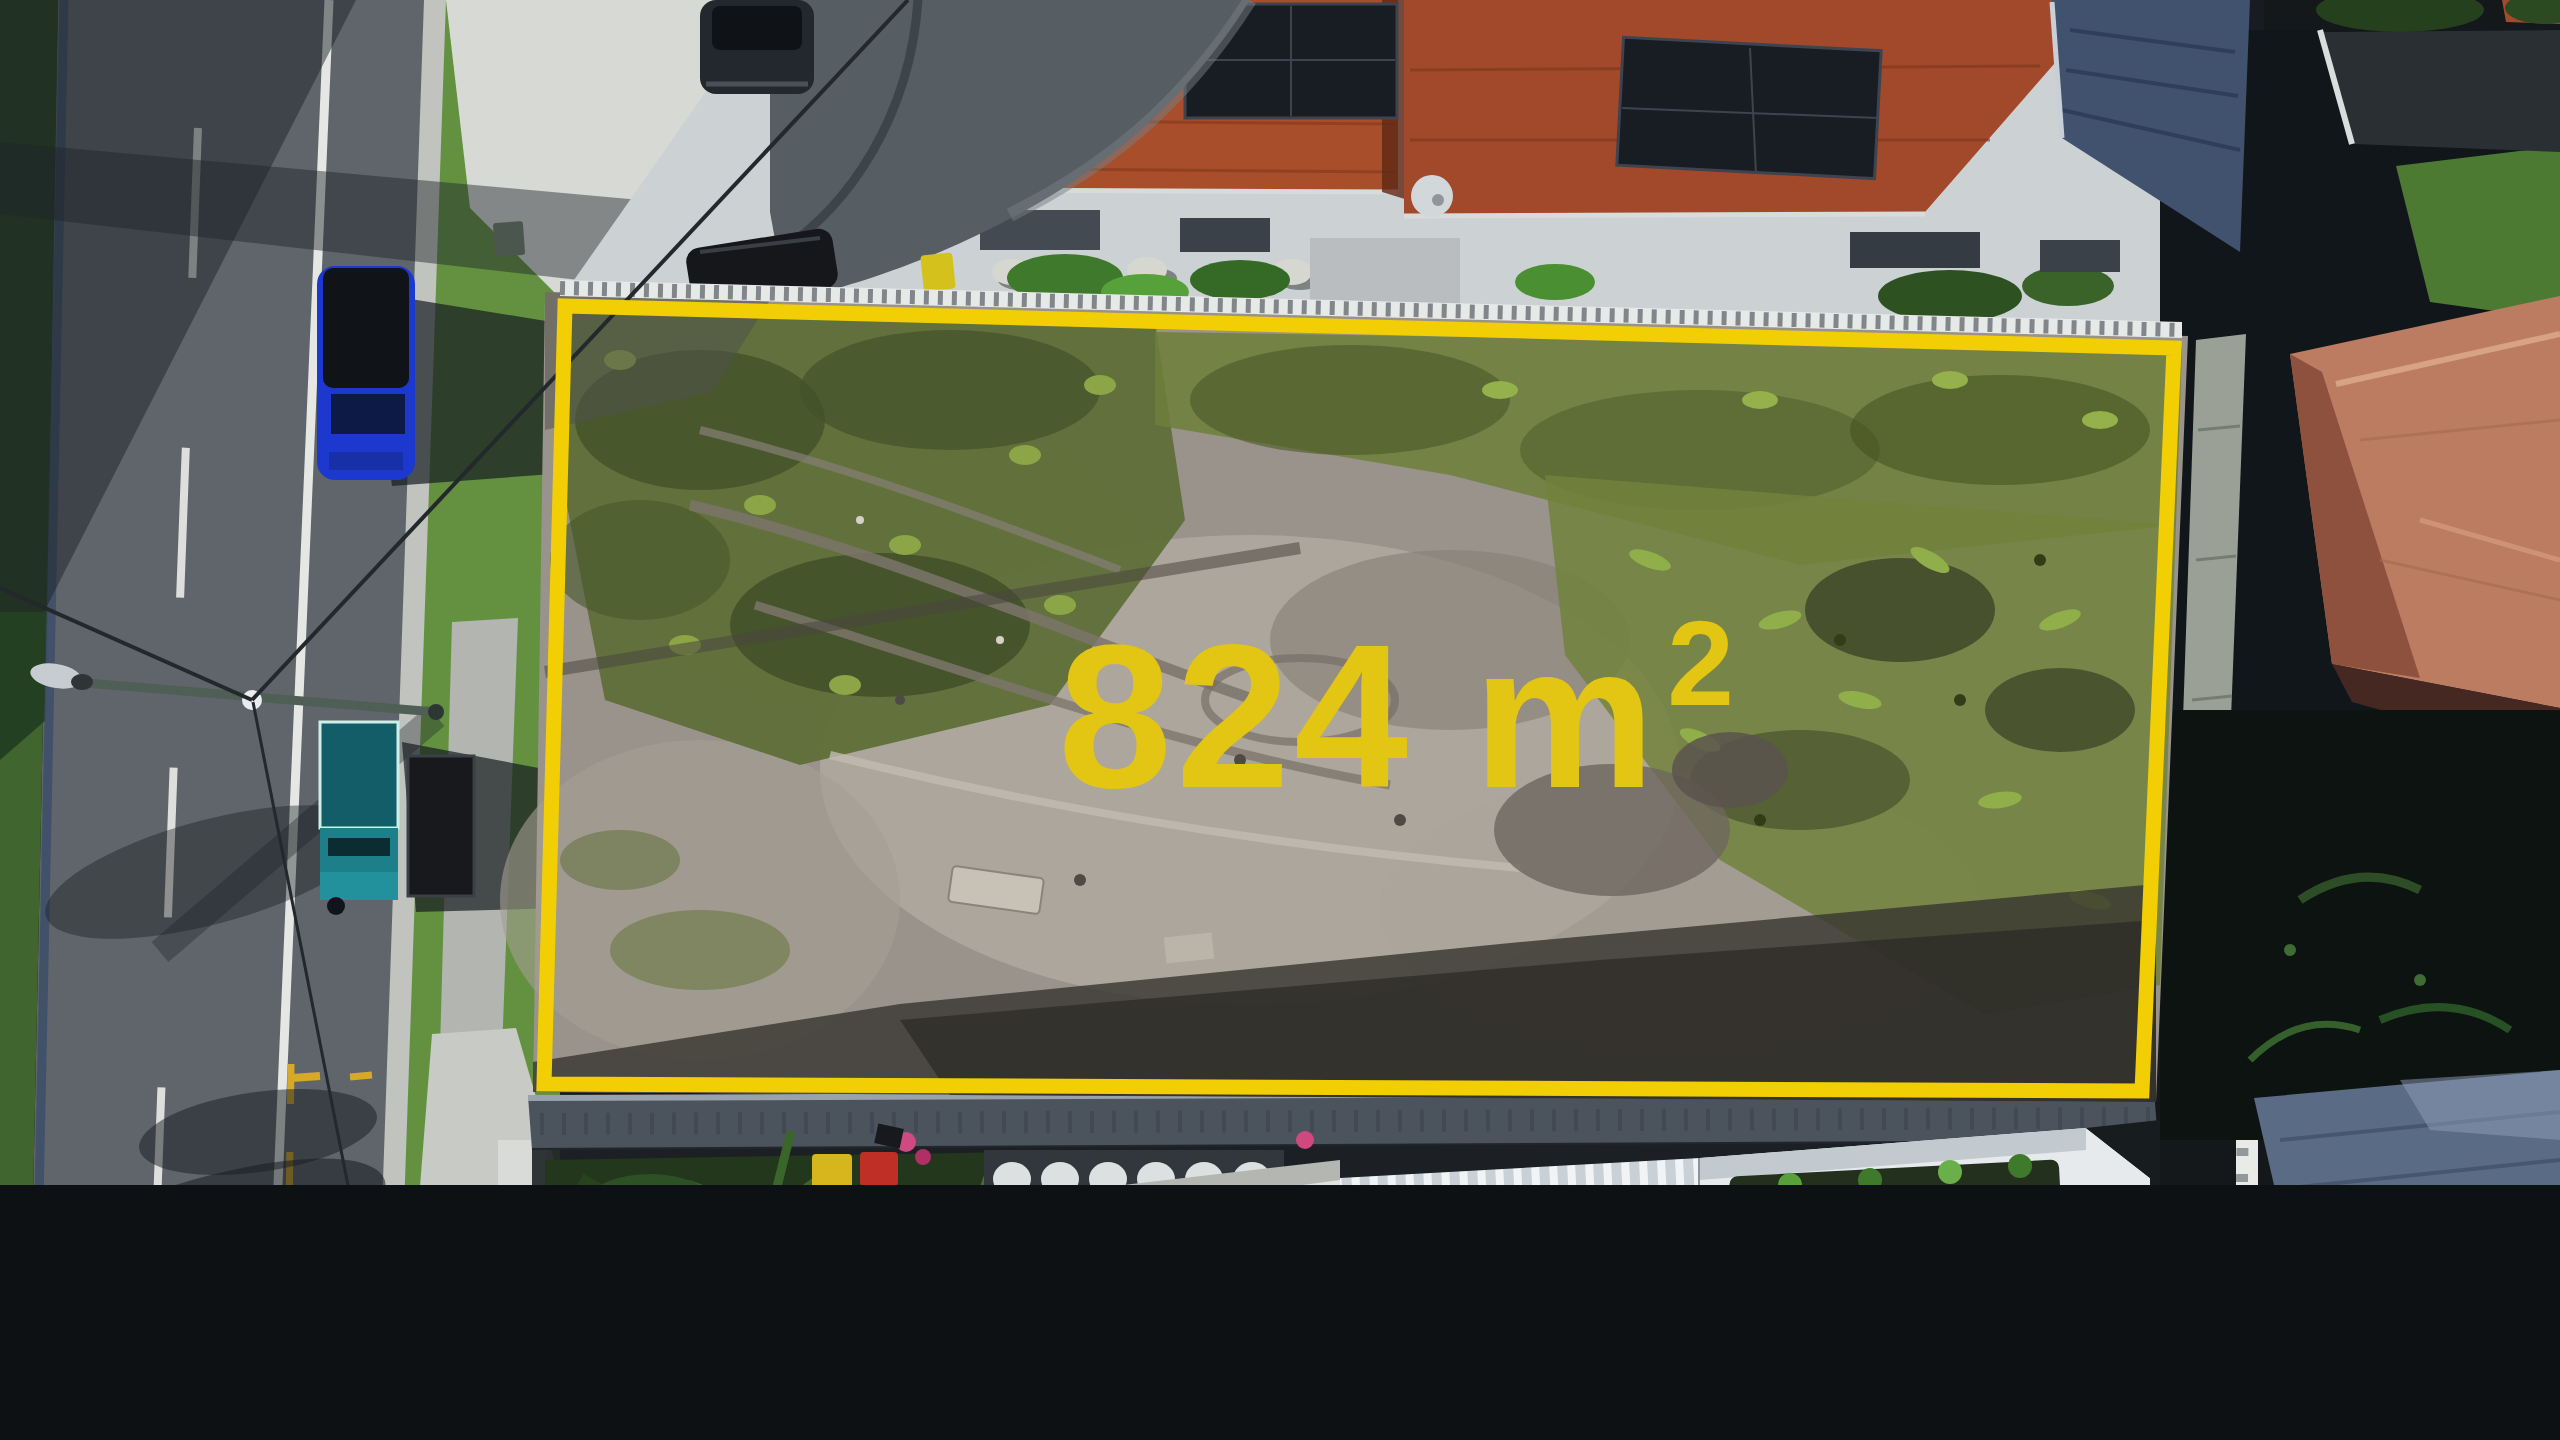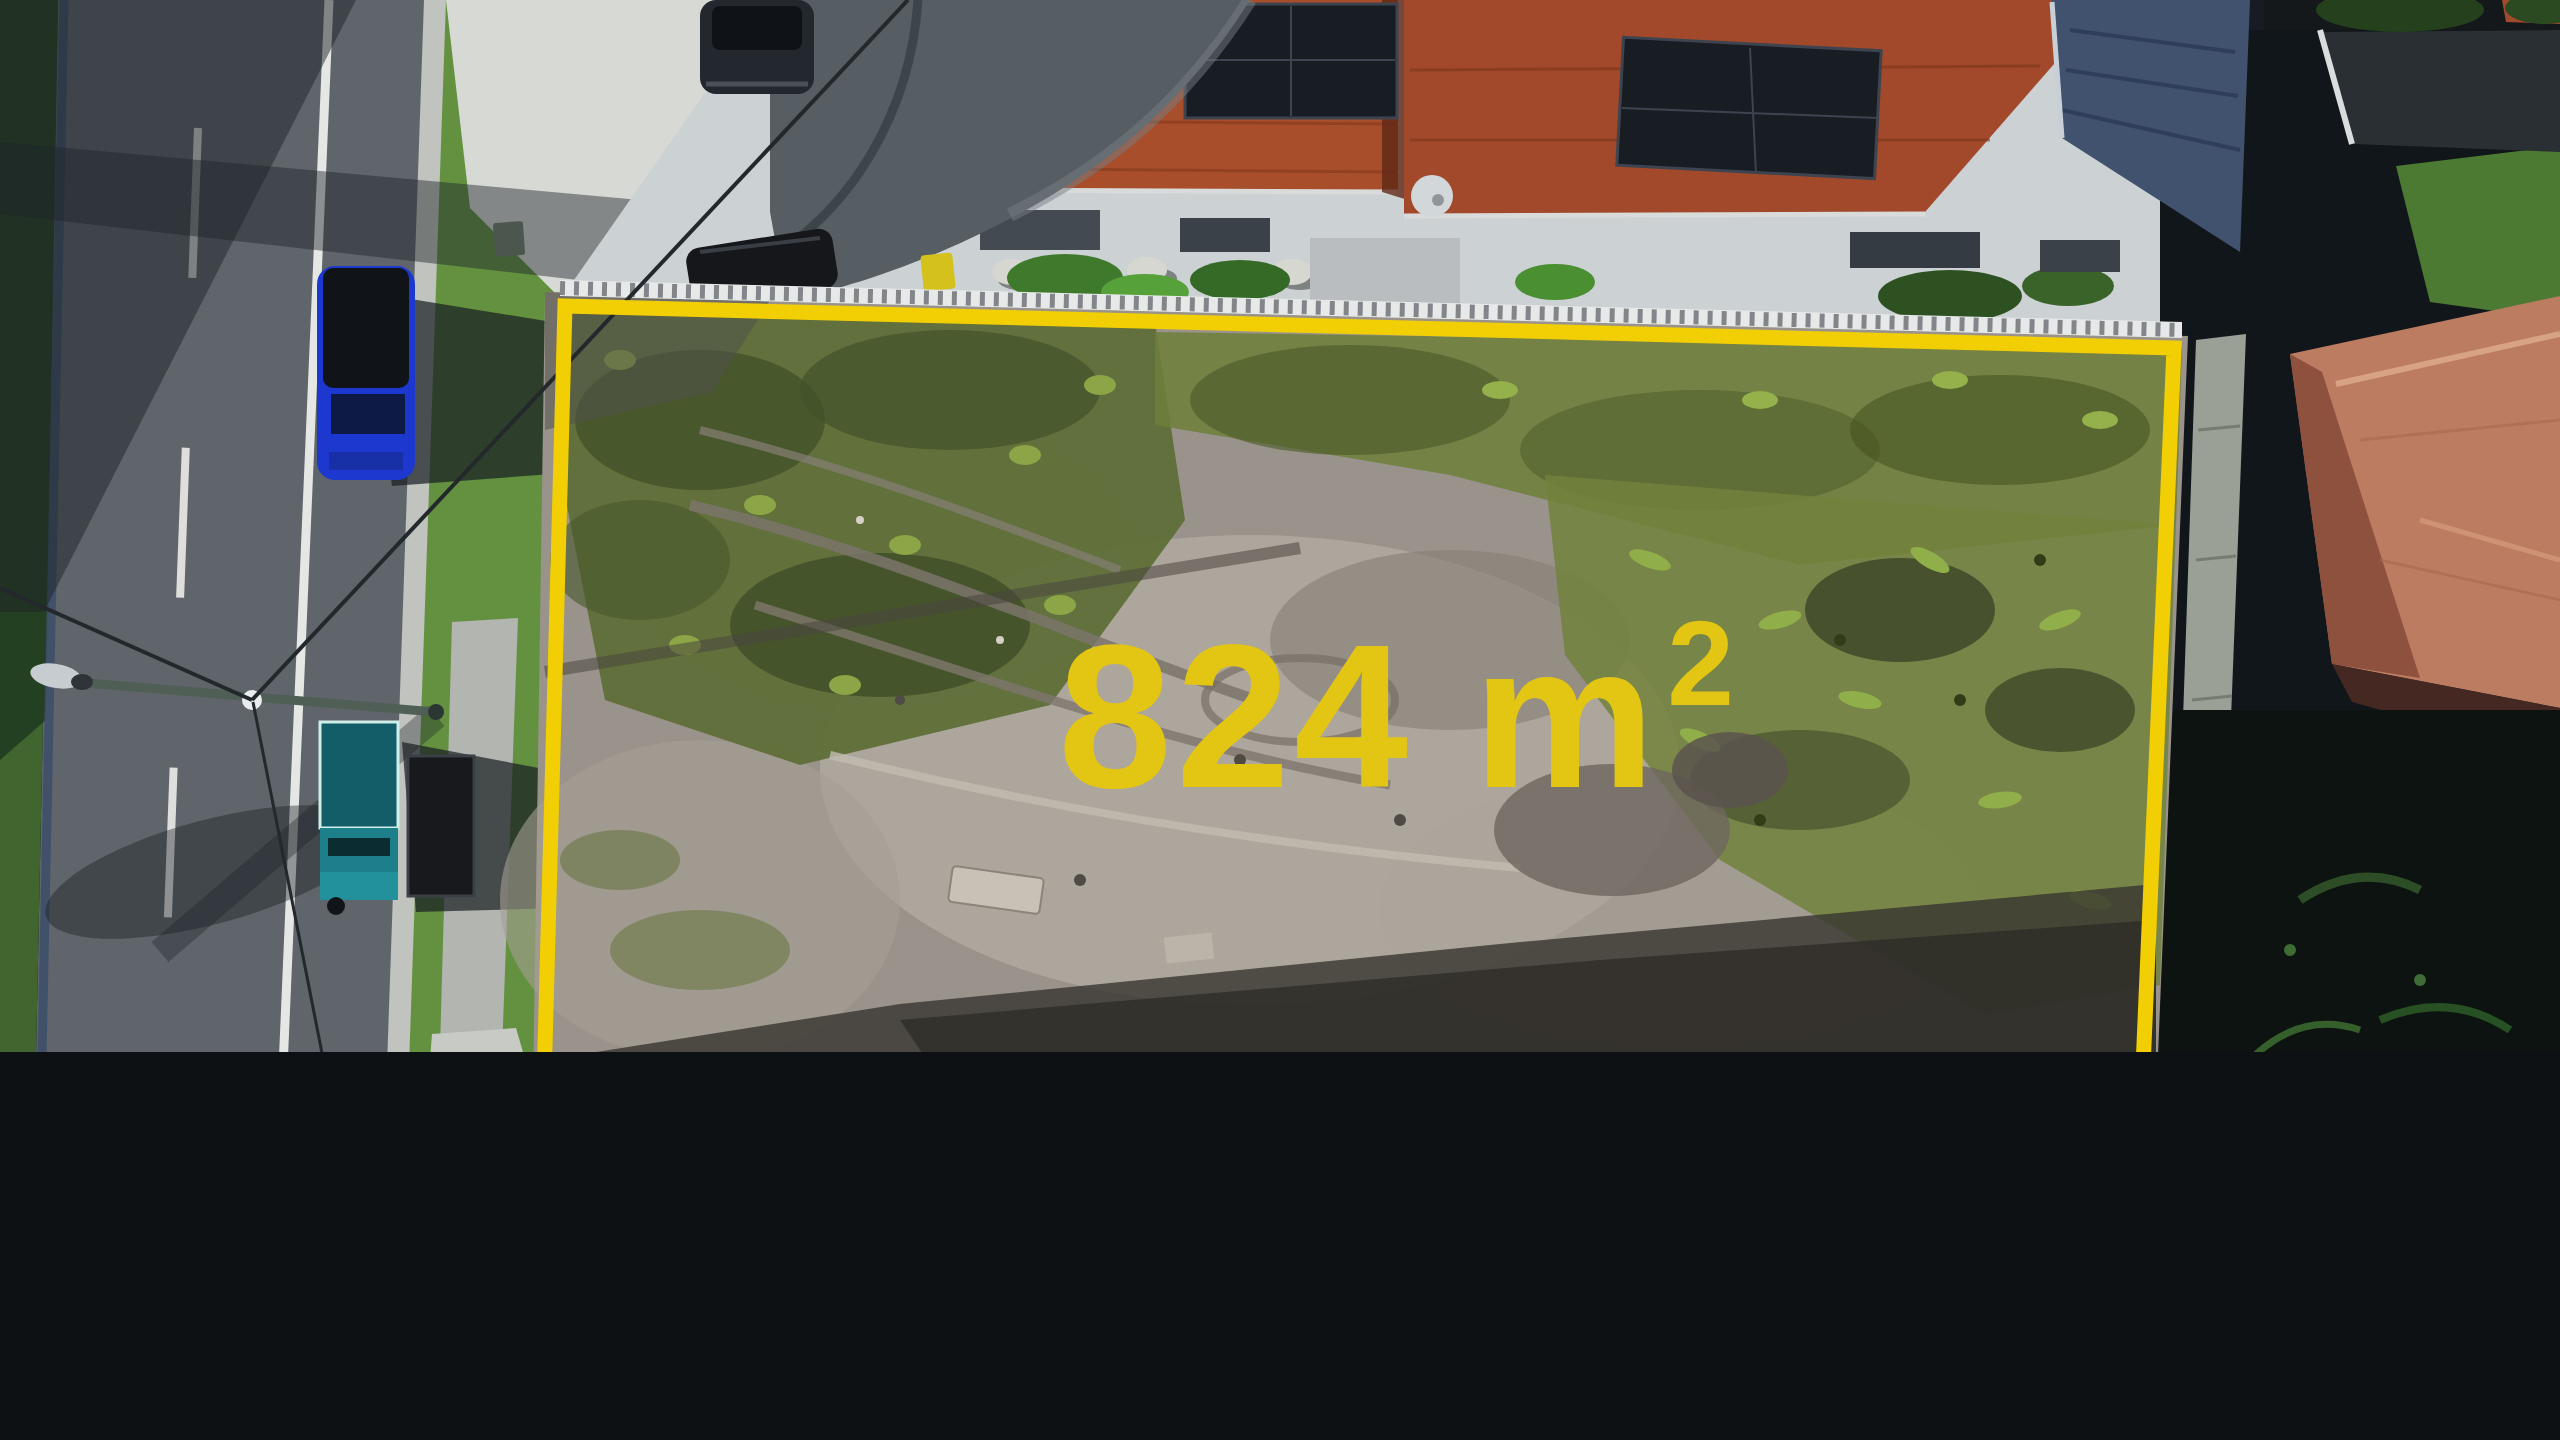--- a/index.html
+++ b/index.html
@@ -1,16 +1,16 @@
 <!DOCTYPE html>
 <html><head>
 <meta charset="utf-8">
 <style>
   html,body{margin:0;padding:0;background:#0e1114;}
-  .stage{position:relative;width:2560px;height:1052px;overflow:hidden;font-family:"Liberation Sans","DejaVu Sans",sans-serif;}
+  .stage{position:relative;width:2560px;height:1185px;overflow:hidden;font-family:"Liberation Sans","DejaVu Sans",sans-serif;}
   .stage svg{position:absolute;inset:0;display:block;}
 </style>
 </head>
 <body>
 
 <div class="stage">
 <svg width="2560" height="1440" viewBox="0 0 2560 1440">
   <defs>
     <pattern id="ribs" width="18" height="30" patternUnits="userSpaceOnUse" patternTransform="rotate(-3)">
       <rect width="18" height="30" fill="#c9d1d7"></rect>

